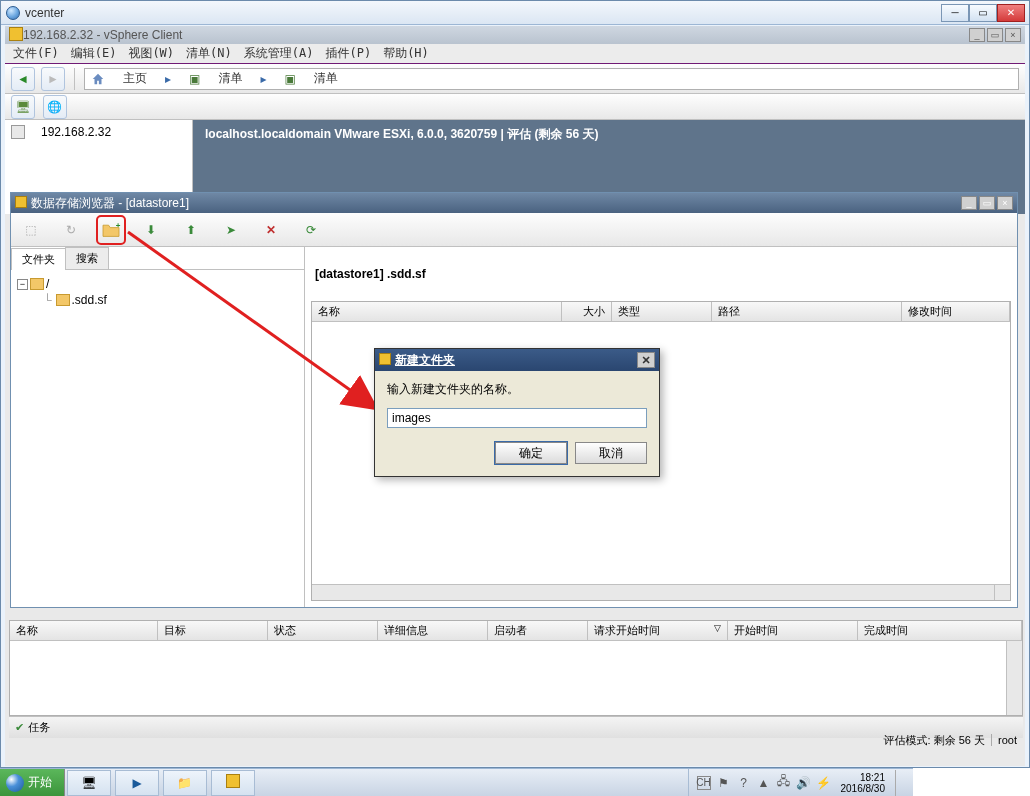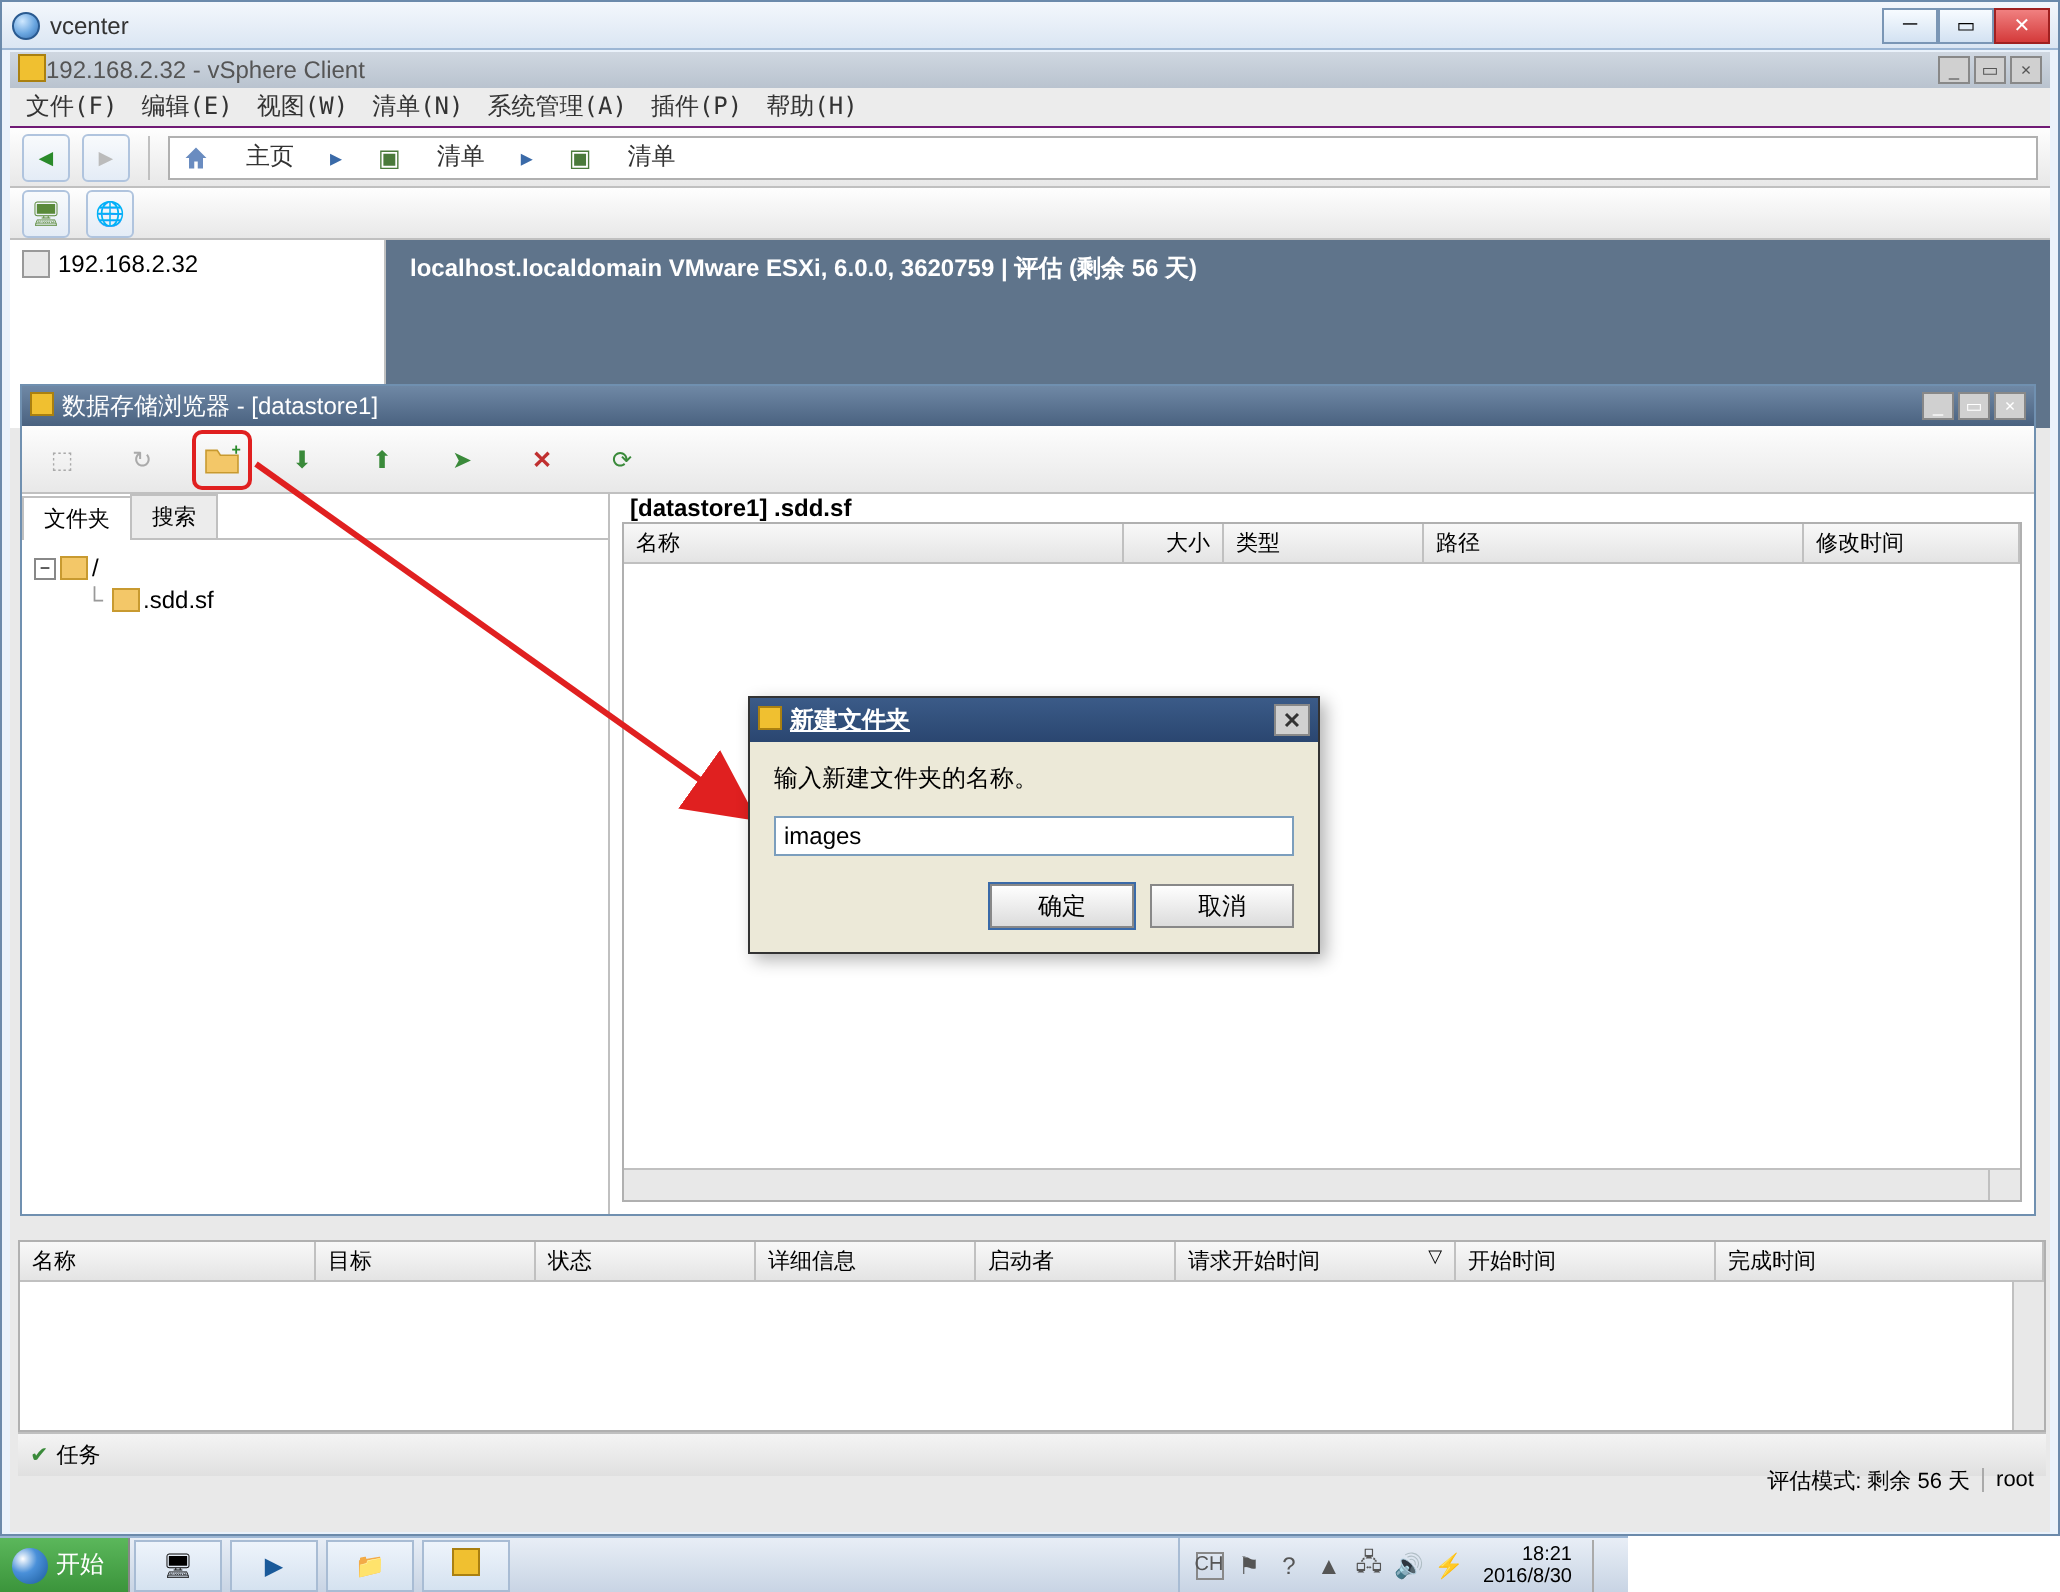--- a/index.html
+++ b/index.html
@@ -29,21 +29,21 @@
 .tbtn.green { color:#2a8a2a; font-weight:bold;}
 .sep { width: 1px; height: 22px; background: #c0c0c0; margin: 0 3px; }
 .breadcrumb-bar { flex: 1; height: 22px; border: 1px solid #b0b0b0; background: #fff; display: flex; align-items: center; padding: 0 6px; gap: 18px; }
 .bc-item { color:#333; cursor:pointer;}
 .bc-sep { color:#3a6aa8;}
 
 .toolbar2 { height: 26px; background: linear-gradient(#fefefe,#e8e8e8); border-bottom: 1px solid #c0c0c0; display: flex; align-items: center; padding: 0 6px; gap: 8px; }
 
 .content-area { position: relative; height: 94px; display:flex; background:#fff;}
 .left-tree { width: 188px; border-right: 1px solid #c0c0c0; padding: 4px 6px; background:#fff;}
-.tree-item { display:flex; align-items:flex-end; gap:4px; padding:1px 0; cursor:pointer;}
+.tree-item { display:flex; align-items:flex-end; gap:16px; padding:1px 0; cursor:pointer;}
 .host-icon { width:14px; height:14px; background:#e8e8e8; border:1px solid #999; display:inline-block;}
 
 .right-head { flex:1; background:#5f748b; color:#fff; padding: 6px 12px; position:relative;}
 .right-head .title { font-weight:bold; font-size:12px; }
 .htabs { position:absolute; bottom:0; left:4px; display:flex; gap:2px;}
 .htab { padding:2px 8px; background:#7b8b9d; color:#fff; font-size:11px; cursor:pointer; border-top-left-radius:3px;border-top-right-radius:3px;}
 .htab.active { background:#d9e1ec; color:#333;}
 
 
 .ds-window { position: absolute; top: 192px; left: 10px; width: 1008px; height: 416px; border:1px solid #7090b0; background:#e8e8e8;}
@@ -58,21 +58,21 @@
 .ds-left { width:294px; border-right:1px solid #c0c0c0; background:#fff; display:flex; flex-direction:column;}
 .ds-left-tabs { display:flex; border-bottom:1px solid #c0c0c0;}
 .ds-left-tab { padding:3px 10px; background:#ececec; border:1px solid #c0c0c0; border-bottom:none; margin-right:-1px; cursor:pointer; font-size:11px; }
 .ds-left-tab.active { background:#fff; position:relative; top:1px;}
 .ds-left-tree { flex:1; padding:6px; overflow:auto;}
 .tree-row { display:flex; align-items:center; gap:2px; padding:1px 0;}
 .tree-toggle { width:11px; height:11px; border:1px solid #888; display:inline-flex; align-items:center;justify-content:center; font-size:9px; line-height:1; cursor:pointer;}
 .sm-folder { width:14px; height:12px; background:#f3c768; border:1px solid #c89a30; display:inline-block;}
 
 .ds-right { flex:1; background:#fff; display:flex; flex-direction:column;}
-.ds-right-path { padding:0 10px; font-weight:bold;}
+.ds-right-path { padding:20px 10px; font-weight:bold;}
 .ds-right-list { flex:1; border:1px solid #b0b0b0; margin:0 6px 6px 6px; background:#fff; position:relative; overflow:hidden;}
 .ds-cols { display:flex; background:linear-gradient(#f8f8f8,#e4e4e4); border-bottom:1px solid #c0c0c0; height:20px;}
 .ds-col { padding:2px 6px; border-right:1px solid #c0c0c0; font-size:11px; cursor:pointer;}
 .ds-scroll-h { position:absolute; bottom:0; left:0; right:16px; height:16px; background:#e8e8e8; border-top:1px solid #c0c0c0;}
 .ds-scroll-v-spacer { position:absolute; bottom:0; right:0; width:16px; height:16px; background:#e8e8e8;border-left:1px solid #c0c0c0;border-top:1px solid #c0c0c0;}
 
 
 .arrow-svg { position:absolute; top:0; left:0; pointer-events:none; z-index:50; }
 
 
@@ -91,21 +91,21 @@
 .tasks-head { display:flex; background:linear-gradient(#f8f8f8,#e4e4e4); border-bottom:1px solid #c0c0c0; height:20px;}
 .tasks-col { padding:2px 6px; border-right:1px solid #c0c0c0; font-size:11px; cursor:pointer;}
 .tasks-scroll-track { position:absolute; right:0; top:20px; bottom:0; width:16px; background:#e8e8e8; border-left:1px solid #c0c0c0;}
 
 
 .statusbar { position:absolute; bottom:28px; left:4px; width:1014px; height:22px; background:linear-gradient(#f4f4f4,#e0e0e0); border-top:1px solid #c0c0c0; display:flex; align-items:center; padding:0 6px; font-size:11px;}
 .statusbar .left { flex:1; display:flex; align-items:center; gap:4px;}
 .statusbar .right { display:flex; align-items:center; gap:6px;margin-top:25px;}
 
 
-.taskbar { position:absolute; bottom:0; left:0; width:814px; height:28px; background:linear-gradient(#e8eef6,#c8d4e4); border-top:1px solid #9cb6d4; display:flex; align-items:center;}
+.taskbar { position:absolute; bottom:0; left:0; width:913px; height:28px; background:linear-gradient(#e8eef6,#c8d4e4); border-top:1px solid #9cb6d4; display:flex; align-items:center;}
 .start-btn { height:28px; padding:0 12px 0 6px; background:linear-gradient(#5bb75b,#3a933a); color:#fff; display:flex; align-items:center; gap:4px; cursor:pointer; border-right:1px solid #888; font-size:12px;}
 .start-orb { width:18px; height:18px; border-radius:50%; background: radial-gradient(circle at 30% 30%, #fff, #4a90d9 40%, #1a5a9a);}
 .task-item { width:44px; height:26px; margin:1px 2px; background:linear-gradient(#eef4fb,#d5e2f0); border:1px solid #a8bcd4; display:flex;align-items:center;justify-content:center;cursor:pointer;}
 .tray { margin-left:auto; display:flex; align-items:center; gap:6px; padding:0 8px; height:100%; border-left:1px solid #a8bcd4;}
 .tray-icon { width:14px; height:14px; display:flex;align-items:center;justify-content:center;color:#555;cursor:pointer;}
 .clock { text-align:right; font-size:10px; line-height:11px; padding:0 4px;}
 
 .globe-icon{width:14px;height:14px;border-radius:50%;background:radial-gradient(circle at 35% 30%,#cfe8ff,#6aa6e0 55%,#3a6fae);border:1px solid #2a5a90;display:inline-block;}
 .vs-icon{width:14px;height:14px;background:#f0c030;border:1px solid #aa8010;display:inline-block;}
 .home-svg{width:14px;height:14px;}

